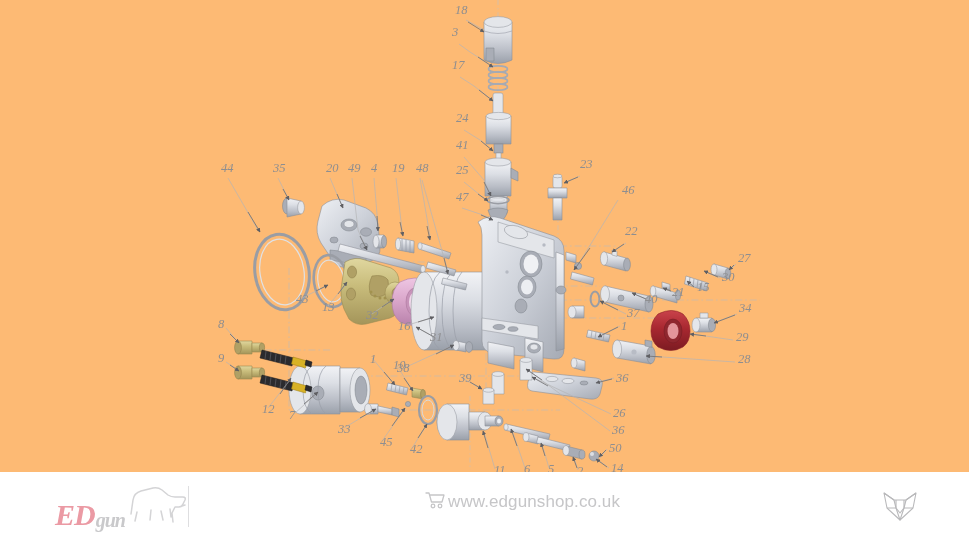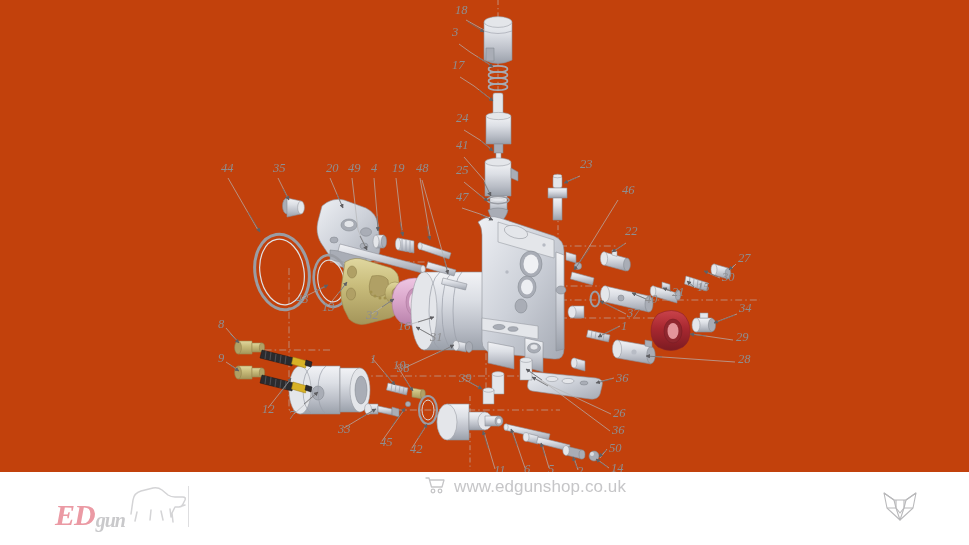--- a/index.html
+++ b/index.html
@@ -8,21 +8,21 @@
     padding: 0;
     background: #ffffff;
   }
   body {
     font-family: "Liberation Sans", sans-serif;
   }
   #page {
     position: relative;
     width: 969px;
     height: 545px;
-    background: #c2410c;
+    background: #fdba74;
     overflow: hidden;
   }
   #diagram-svg {
     position: absolute;
     left: 0;
     top: 0;
     width: 969px;
     height: 545px;
   }
   .lbl {
@@ -157,24 +157,24 @@
     position: absolute;
     left: 188px;
     top: 14px;
     width: 1px;
     height: 41px;
     background: #dedee0;
   }
   #site-url {
     position: absolute;
     left: 425px;
-    top: 4px;
+    top: 19px;
     display: flex;
     align-items: center;
-    gap: 9px;
+    gap: 3px;
   }
   .url-text {
     font-family: "Liberation Sans", sans-serif;
     font-size: 17px;
     color: #c6c6c8;
     letter-spacing: 0.1px;
   }
 </style>
 </head>
 <body>

